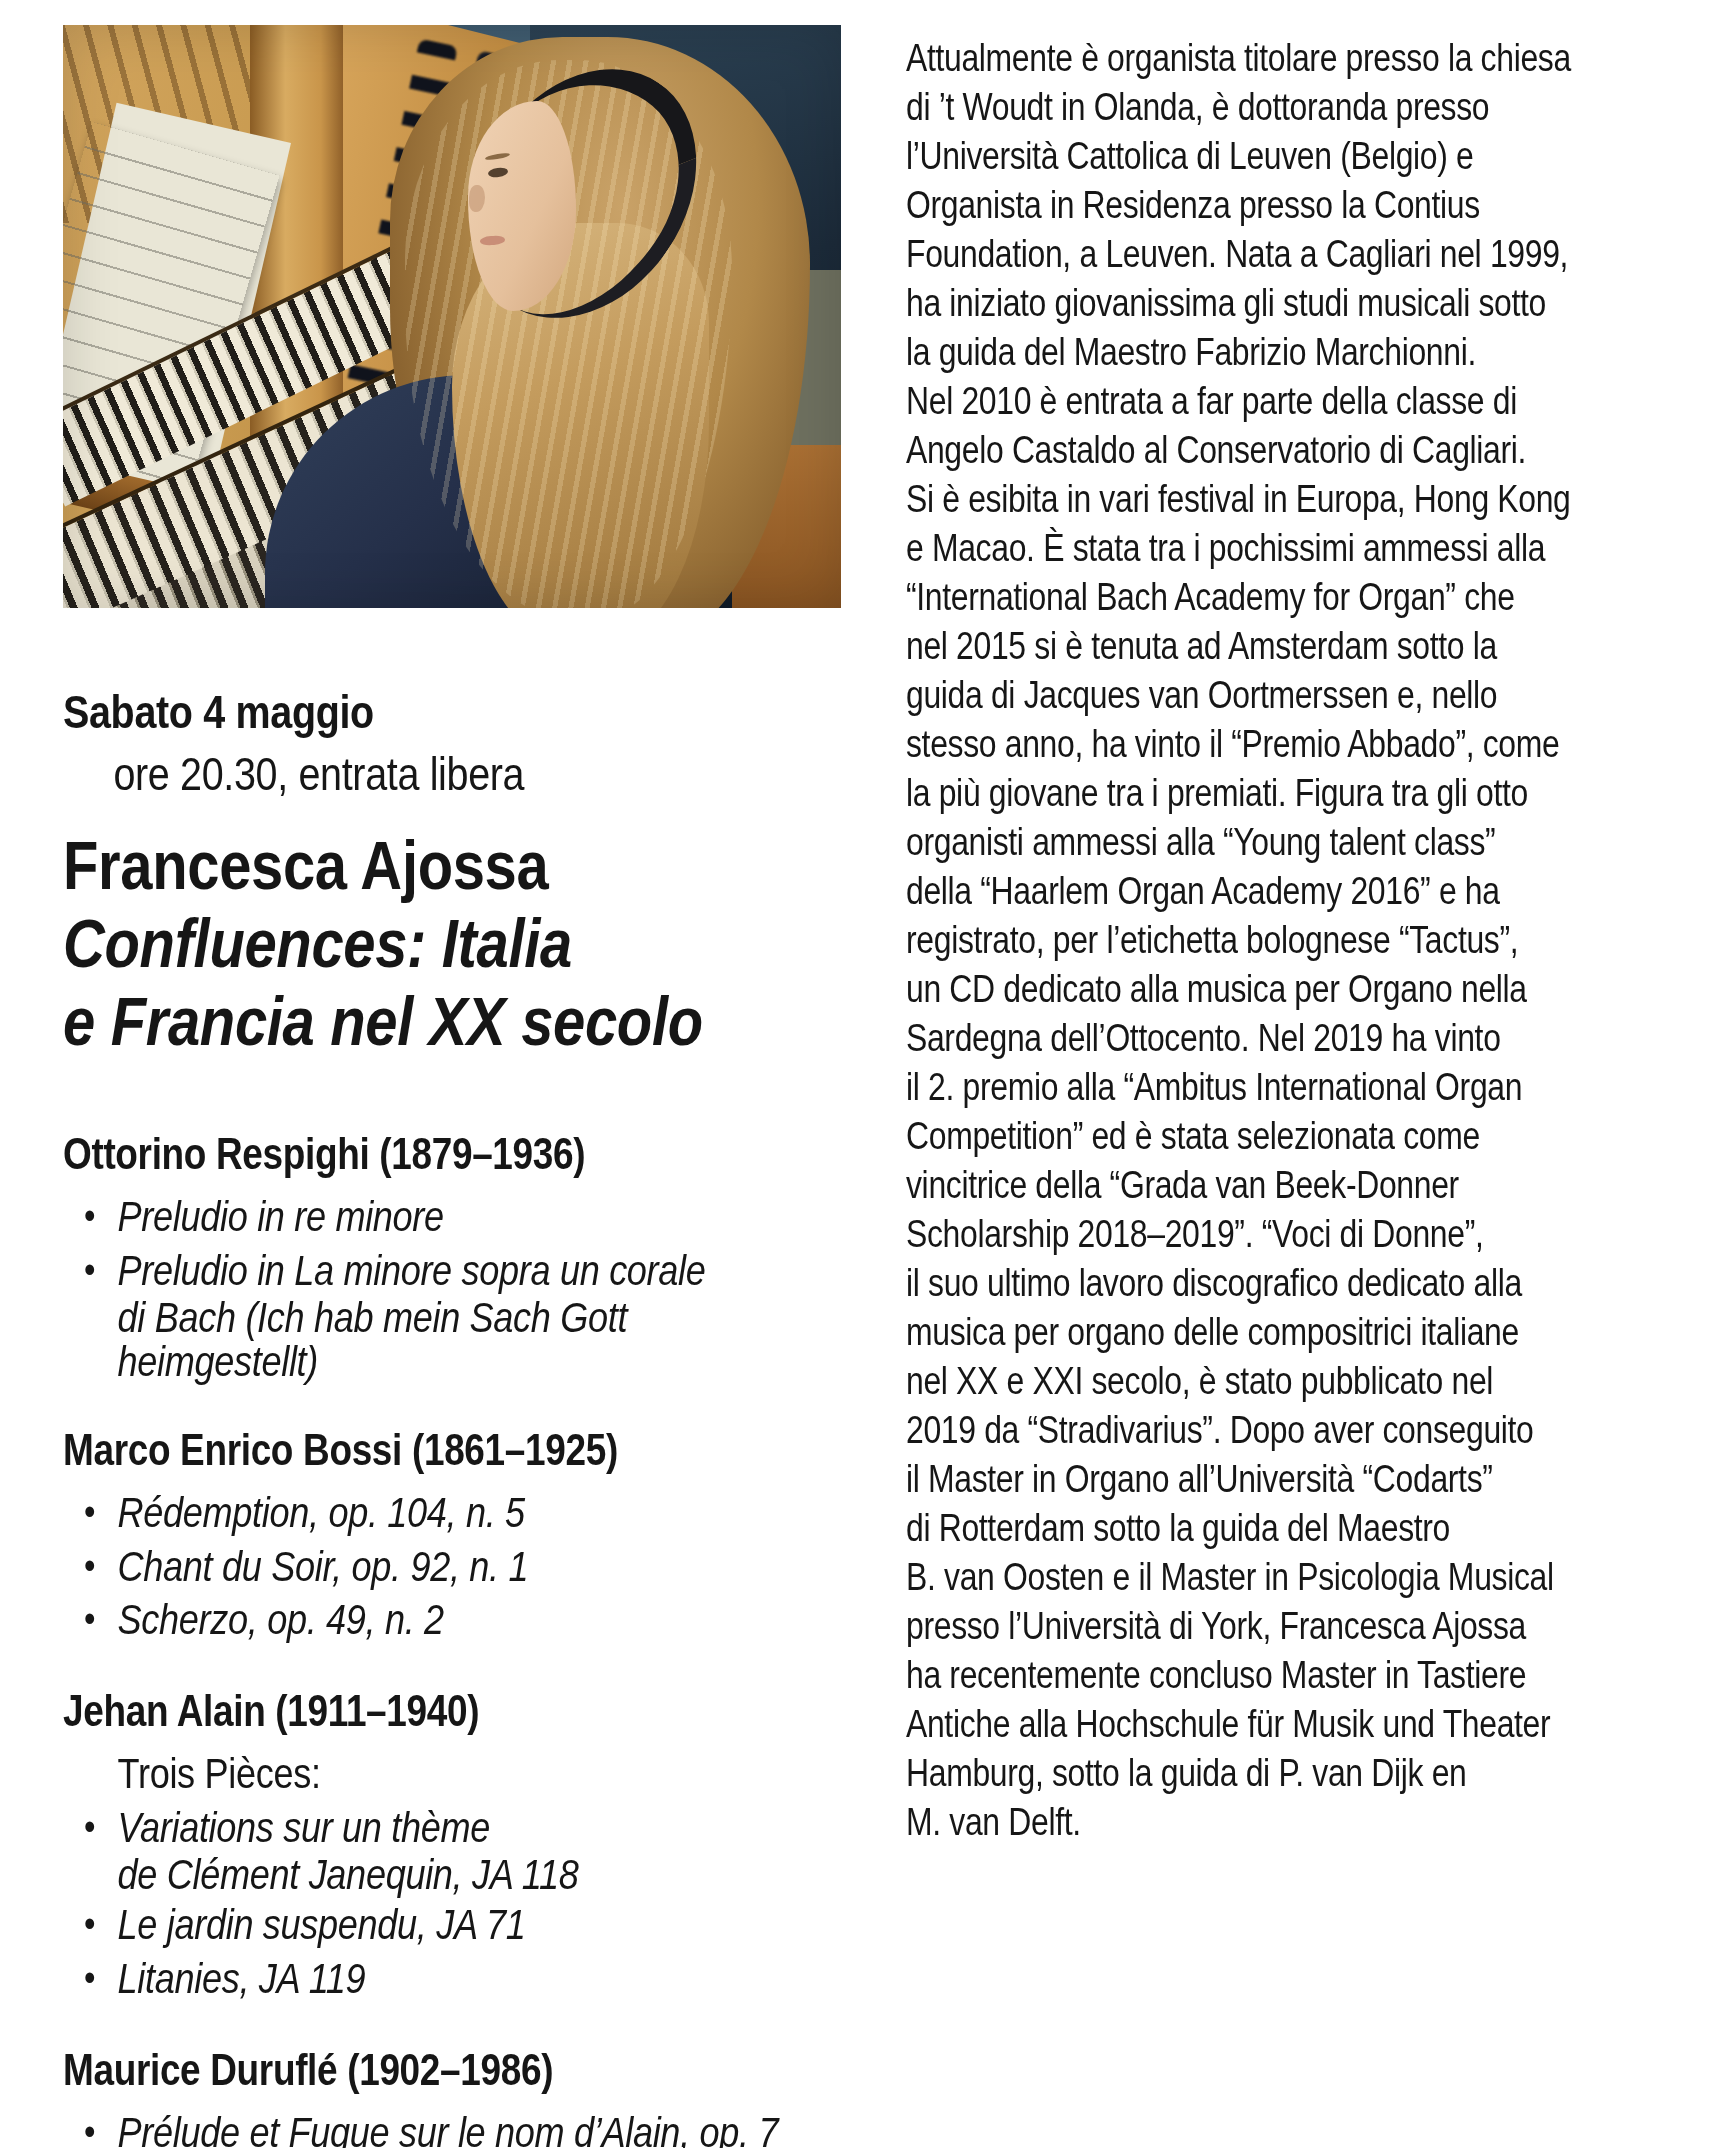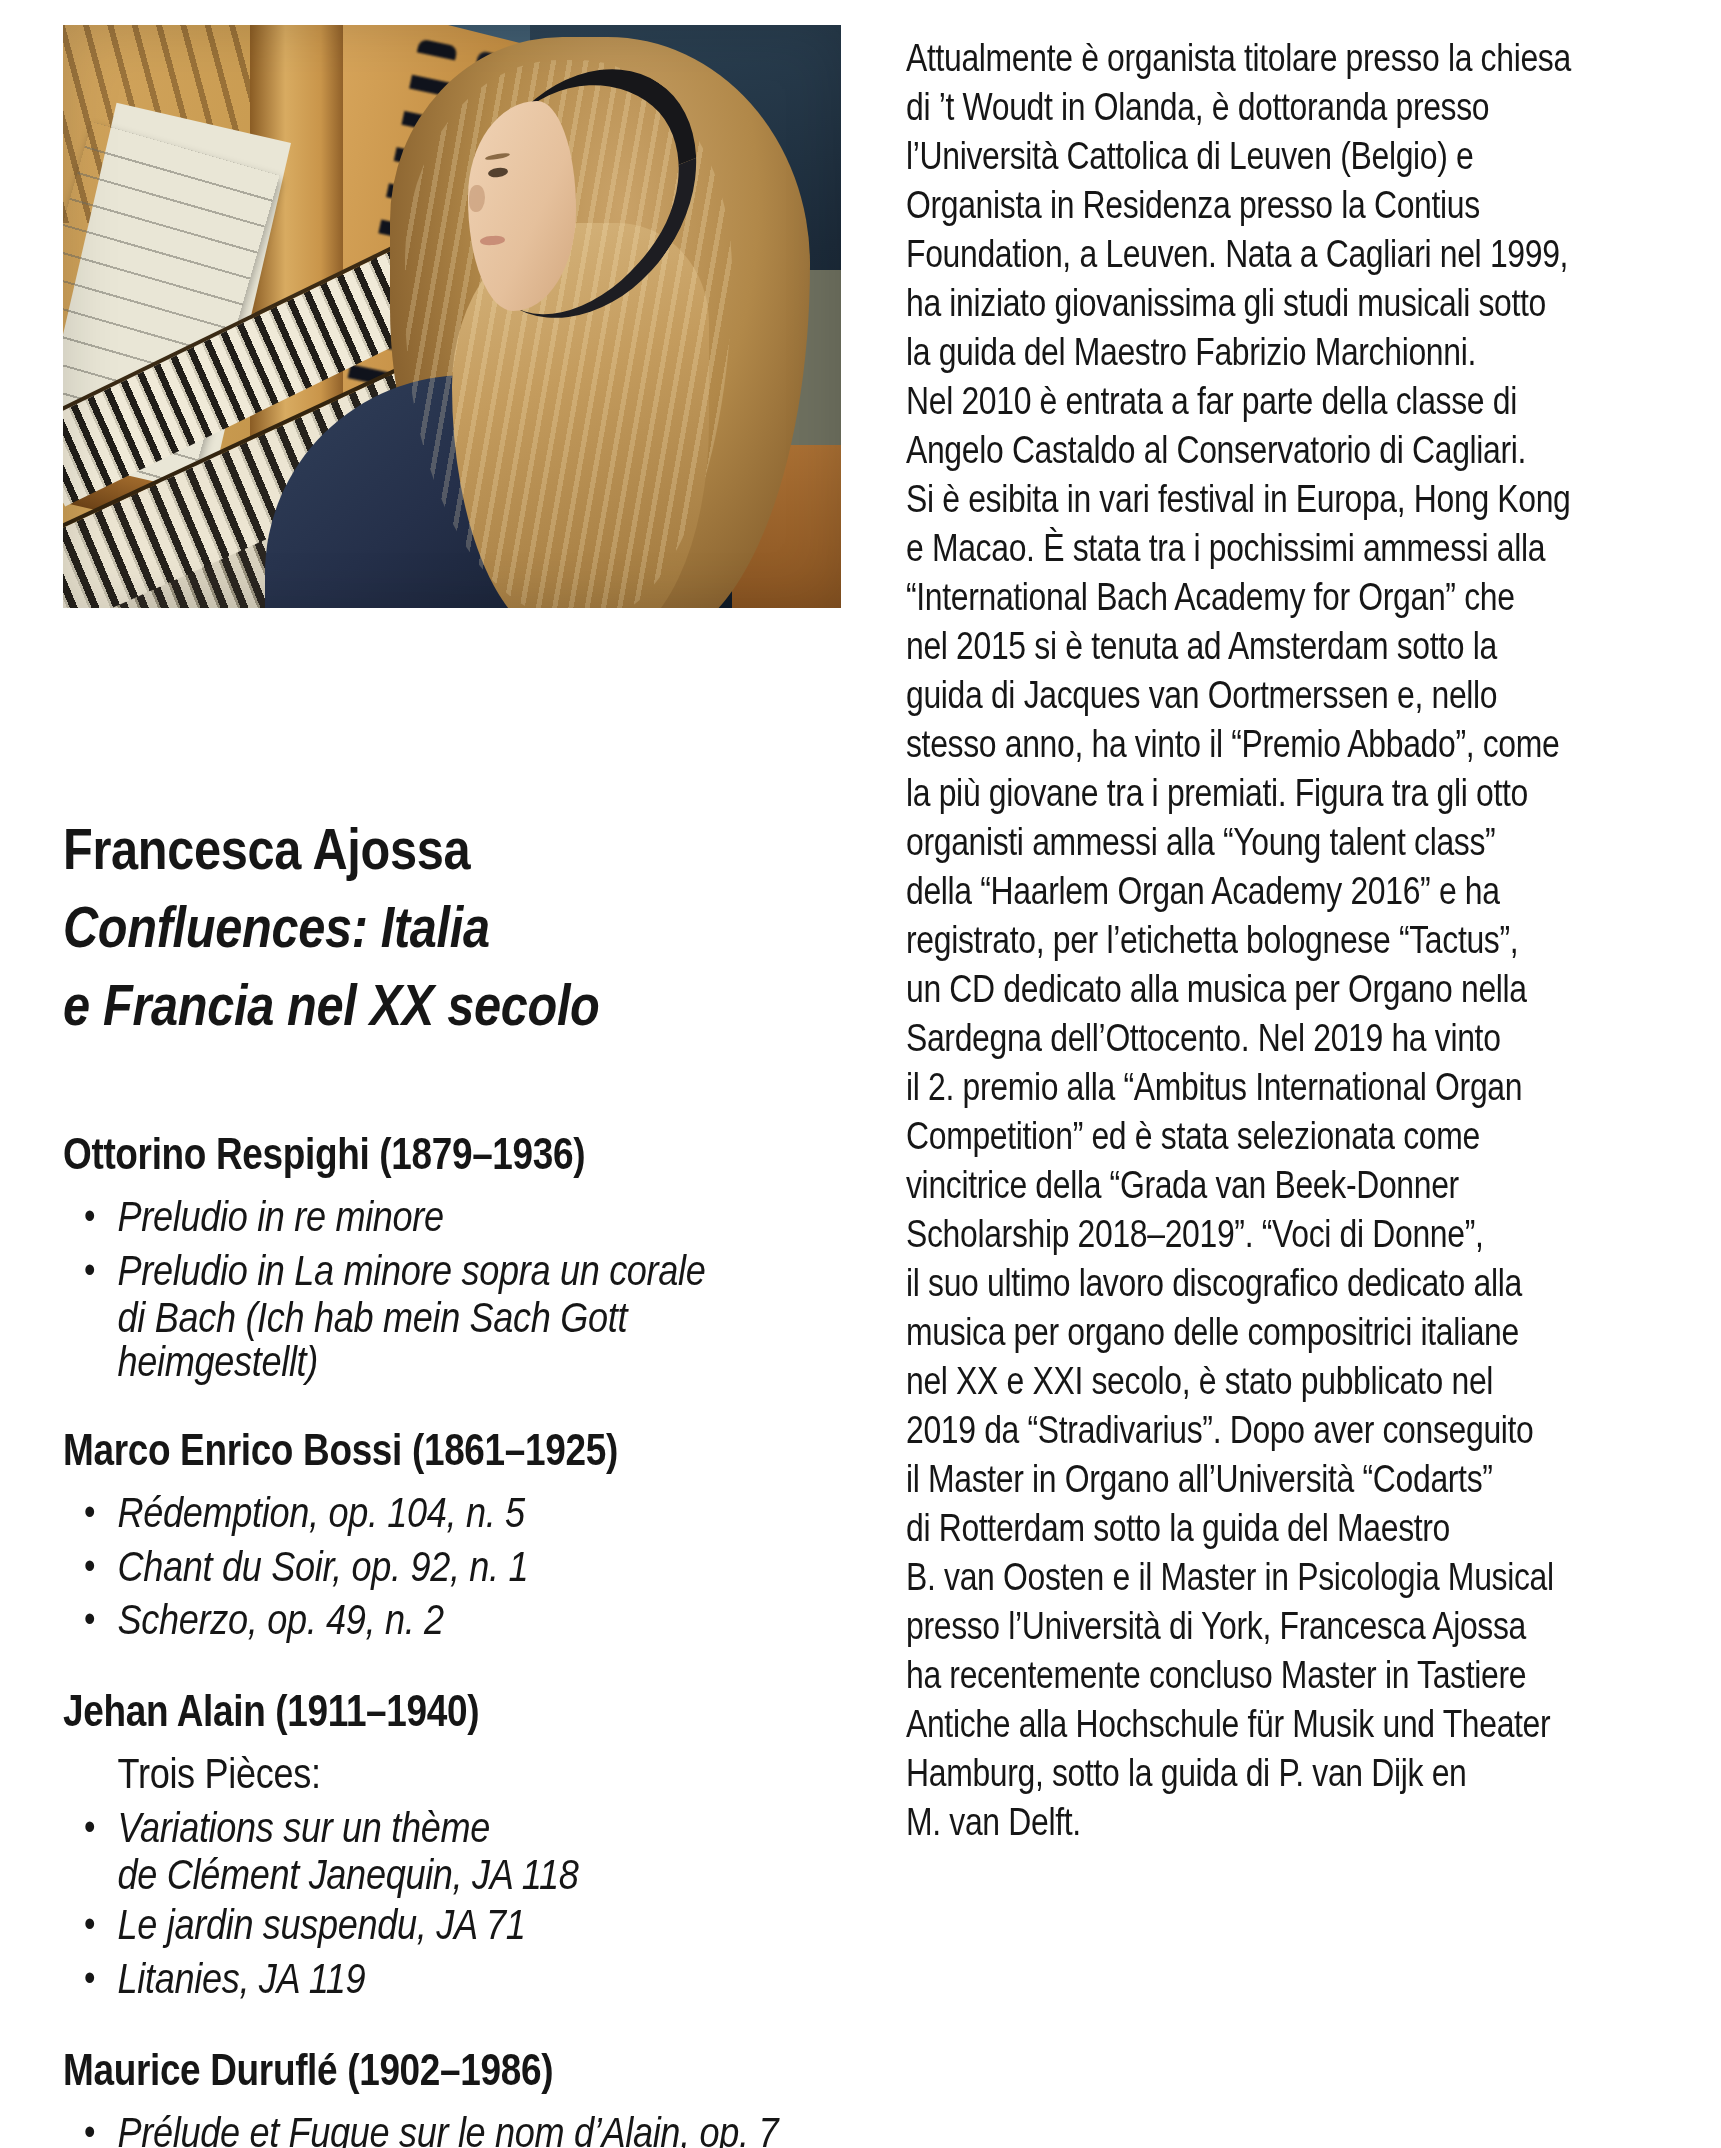--- a/index.html
+++ b/index.html
@@ -64,21 +64,21 @@
   .ph-brow{left:54.2%;top:22.2%;width:3.2%;height:.9%;background:#8a6a45;border-radius:50%;transform:rotate(-10deg);}
   .ph-nose{left:52.2%;top:27.5%;width:2%;height:4.5%;background:rgba(180,130,95,.45);border-radius:50% 50% 60% 40%;}
   .ph-lips{left:53.6%;top:36.2%;width:3.2%;height:1.6%;background:#c98e77;border-radius:45%;transform:rotate(-4deg);}
   .ph-vignette{inset:0;box-shadow:inset 0 0 59px rgba(0,0,0,.16);}
 
   
   .event{position:absolute;left:63px;top:681px;width:929px;}
   .event .date{font-weight:bold;font-size:47px;line-height:62px;}
   .event .time{font-size:47px;line-height:62px;padding-left:60px;}
 
-  .title{position:absolute;left:63px;top:810px;width:999px;font-weight:bold;font-size:58px;line-height:78px;}
+  .title{position:absolute;left:63px;top:827px;width:999px;font-weight:bold;font-size:69px;line-height:78px;}
   .title .t2,.title .t3{font-style:italic;}
 
   .program{position:absolute;left:63px;top:1124px;width:929px;}
   .prog-section{margin:0 0 37px 0;}
   .prog-heading{margin:0;font-size:44px;line-height:59px;font-weight:bold;}
   .prog-items{margin-top:8.4px;}
   .prog-intro{font-size:43px;line-height:50px;padding-left:65px;margin-top:5px;}
   .piece-line{position:relative;font-style:italic;font-size:43px;padding-left:65px;}
   .piece-line.first{line-height:50px;margin-top:3.4px;}
   .piece-line.cont{line-height:44px;}
@@ -117,20 +117,26 @@
     <div class="ph-strands"></div>
     <div class="ph-headband"></div>
     <div class="ph-face"></div>
     <div class="ph-brow"></div>
     <div class="ph-eye"></div>
     <div class="ph-nose"></div>
     <div class="ph-lips"></div>
     <div class="ph-vignette"></div>
   </div>
 
+  <div class="event">
+    <div class="cx">
+      <div class="date">Sabato 4 maggio</div>
+      <div class="time">ore 20.30, entrata libera</div>
+    </div>
+  </div>
 
   <div class="title">
     <div class="cx">
       <div class="t1">Francesca Ajossa</div>
       <div class="t2">Confluences: Italia</div>
       <div class="t3">e Francia nel XX secolo</div>
     </div>
   </div>
 
   <div class="program">

